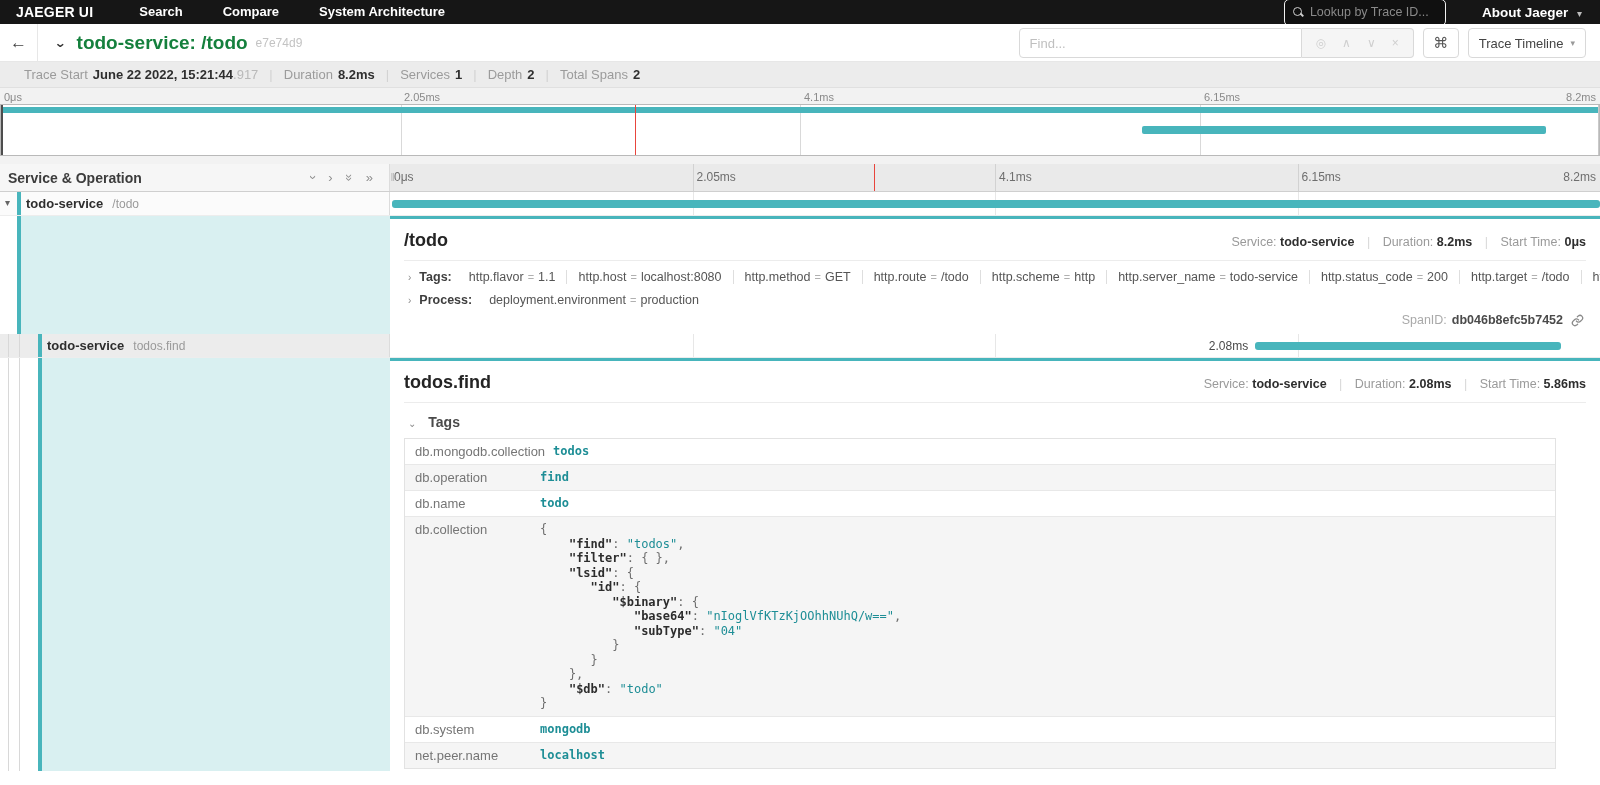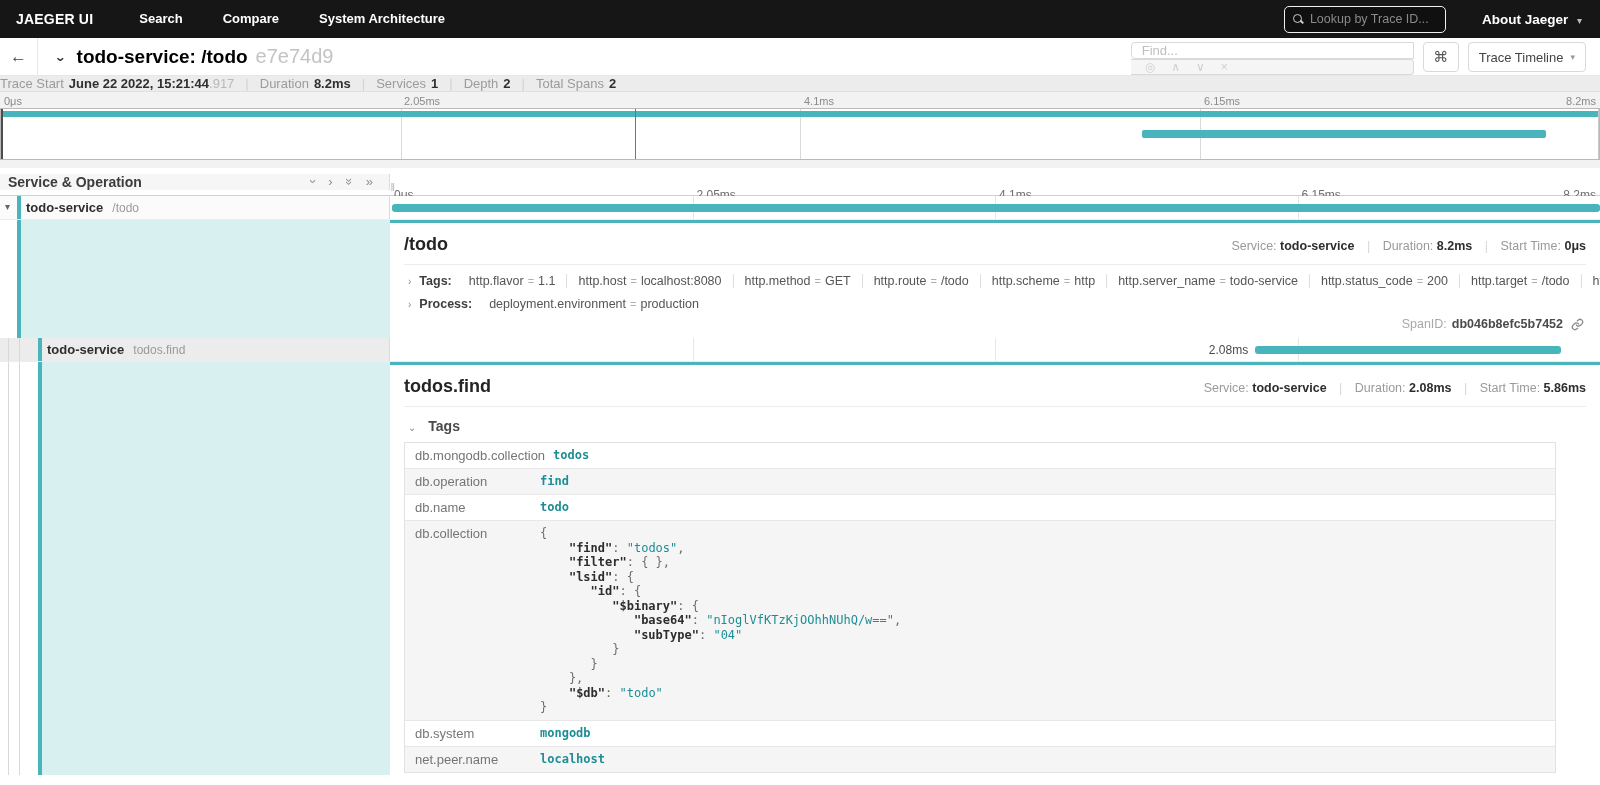--- a/index.html
+++ b/index.html
@@ -1,57 +1,57 @@
 <!DOCTYPE html>
 <html><head>
 <meta charset="utf-8">
 <style>
   * { margin:0; padding:0; box-sizing:border-box; }
   html,body { width:1600px; height:785px; overflow:hidden; background:#fff;
     font-family:"Liberation Sans","DejaVu Sans",sans-serif; font-size:13px; color:#333; }
   .app { position:relative; width:1600px; height:785px; overflow:hidden; }
 
   
-  .topnav { height:38px; background:#161616; display:flex; align-items:center; color:#fff; }
+  .topnav { height:24px; background:#161616; display:flex; align-items:center; color:#fff; }
   .brand { font-weight:700; font-size:14px; margin:0 26px 0 16px; letter-spacing:.2px; cursor:pointer; }
   .navitem { font-size:13px; font-weight:600; padding:0 20px; line-height:38px; cursor:pointer; }
   .topnav-right { margin-left:auto; display:flex; align-items:center; }
   .trace-lookup { width:162px; height:27px; background:#101010; border:1px solid #f0f0f0; border-radius:5px;
     display:flex; align-items:center; padding:0 8px; margin-right:36px; }
   .mag { position:relative; width:11px; height:11px; margin-right:6px; flex:0 0 auto; }
   .mag::before { content:""; position:absolute; left:0; top:0; width:7px; height:7px; border:1.5px solid #cfcfcf; border-radius:50%; }
   .mag::after  { content:""; position:absolute; left:7px; top:7px; width:4px; height:1.5px; background:#cfcfcf; transform:rotate(45deg); }
   .trace-lookup input { background:transparent; border:none; outline:none; color:#ddd; font-size:12.5px; width:100%; }
   .trace-lookup input::placeholder { color:#8a8a8a; }
   .about { font-size:13.5px; font-weight:600; margin-right:18px; cursor:pointer; }
   .about .chev { font-size:10px; color:#bbb; margin-left:5px; }
 
   
   .pagehead { height:38px; background:#fff; border-bottom:1px solid #e7e7e7; display:flex; align-items:center; position:relative; }
   .backcell { width:38px; height:38px; border-right:1px solid #e7e7e7; display:flex; align-items:center; justify-content:center;
     font-size:17px; color:#444; cursor:pointer; }
   .title-chev { font-size:15px; font-weight:700; color:#333; margin:0 4px 0 16px; cursor:pointer; transform:scaleY(.8); }
-  .trace-title { font-size:19px; font-weight:700; color:#000000; margin-left:6px; }
-  .trace-id { font-size:20px; color:#c3c3c3; margin-left:8px; font-weight:400; }
+  .trace-title { font-size:19px; font-weight:700; color:#15803d; margin-left:6px; }
+  .trace-id { font-size:12px; color:#c3c3c3; margin-left:8px; font-weight:400; }
   .findbar { position:absolute; right:14px; top:4px; display:flex; align-items:center; }
-  .find-wrap { display:flex; align-items:stretch; height:30px;flex-direction:column; }
+  .find-wrap { display:flex; align-items:stretch; height:30px; }
   .find-input { width:283px; border:1px solid #d9d9d9; border-radius:4px 0 0 4px; padding:0 10px; font-size:13px; color:#555; outline:none; }
   .find-input::placeholder { color:#bfbfbf; }
   .find-btns { display:flex; align-items:center; background:#f5f5f5; border:1px solid #d9d9d9; border-left:none;
     border-radius:0 4px 4px 0; padding:0 6px; }
   .fbtn { color:#cfcfcf; font-size:12px; padding:0 8px; cursor:default; }
   .sqbtn { height:30px; border:1px solid #d9d9d9; border-radius:4px; background:#fff; display:flex; align-items:center;
     justify-content:center; margin-left:9px; cursor:pointer; }
   .cmd { width:36px; font-size:15px; color:#555; }
   .view-select { padding:0 10px; font-size:13px; color:#444; }
   .view-select .chev { font-size:9px; color:#999; margin-left:7px; }
 
   
-  .infobar { height:16px; background:#ececec; border-bottom:1px solid #e0e0e0; display:flex; align-items:center;
-    padding-left:0; font-size:13px; color:#9b9b9b; }
+  .infobar { height:26px; background:#ececec; border-bottom:1px solid #e0e0e0; display:flex; align-items:center;
+    padding-left:24px; font-size:13px; color:#9b9b9b; }
   .infobar b { color:#2f2f2f; font-weight:700; margin-left:5px; }
   .infobar .frac { color:#b9b9b9; }
   .isep { color:#d2d2d2; margin:0 11px; }
 
   
   .minimap { background:#f2f2f2; padding:2px 0 8px 0; }
   .mm-labels { position:relative; height:14px; font-size:11px; color:#8a8a8a; }
   .mm-labels span { position:absolute; top:1px; }
   .mm-canvas { position:relative; height:52px; background:#fff; border:1px solid #b9b9b9; }
   .mm-grid { position:absolute; top:0; bottom:0; width:1px; background:#d9d9d9; }
@@ -61,21 +61,21 @@
   .mm-handle { position:absolute; left:0; top:0; bottom:0; width:2px; background:#4d4d4d; cursor:ew-resize; }
   .mm-handle-r { position:absolute; right:0; top:0; bottom:0; width:1px; background:#c9c9c9; cursor:ew-resize; }
 
   
   .cols { display:flex; }
   .leftcol { width:390px; flex:0 0 390px; position:relative; border-right:1px solid #dcdcdc; }
   .tl { flex:1; position:relative; }
   .grid { position:absolute; top:0; bottom:0; width:1px; background:#e7e7e7; }
 
   
-  .ruler { height:28px; border-bottom:1px solid #cfcfcf;align-items:center; }
+  .ruler { height:28px; border-bottom:1px solid #cfcfcf; }
   .ruler .leftcol { background:#f6f6f6; display:flex; align-items:center; }
   .svc-op { font-size:14px; font-weight:700; color:#3c3c3c; margin-left:8px; }
   .ruler-icons { margin-left:auto; margin-right:16px; display:flex; align-items:center; gap:13px; color:#8f8f8f; font-size:13px; }
   .ricon { cursor:pointer; line-height:1; }
   .rot90 { display:inline-block; transform:rotate(90deg); }
   .grip { position:absolute; right:-5px; top:7px; color:#b5b5b5; font-size:11px; letter-spacing:-1px; z-index:5; cursor:col-resize; }
   .ruler .tl { background:#eaeaea; }
   .rtick { position:absolute; top:0; bottom:0; border-left:1px solid #d2d2d2; }
   .rlabel { position:absolute; top:6px; font-size:12px; color:#6e6e6e; white-space:nowrap; }
 

